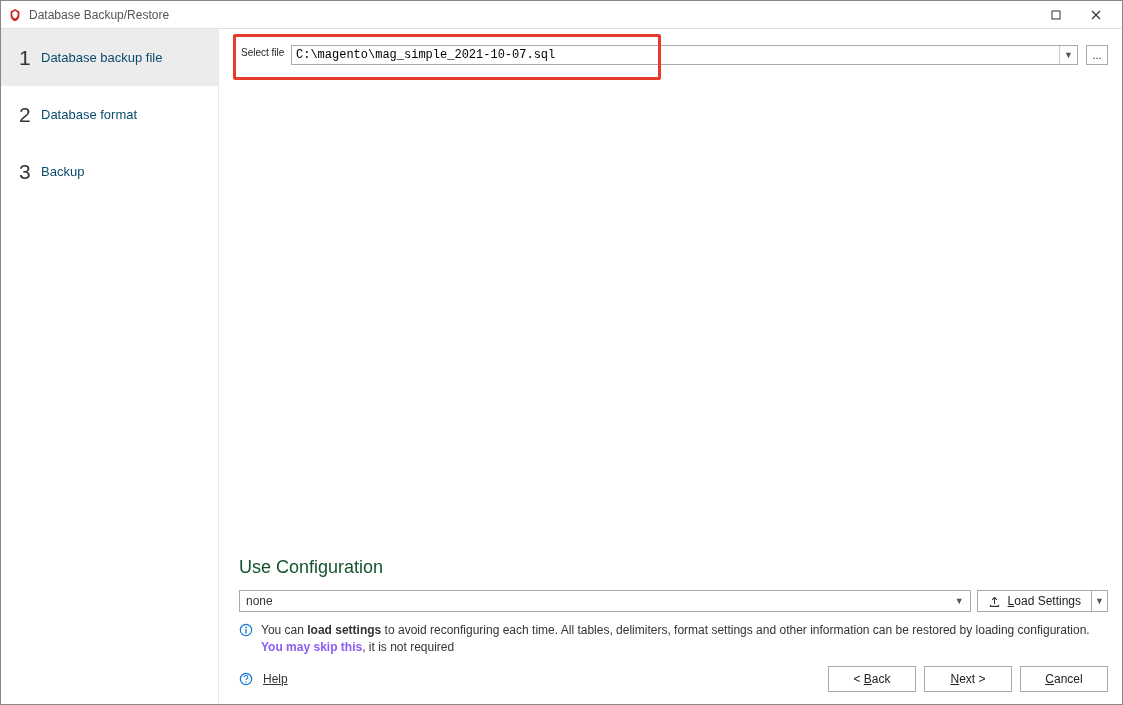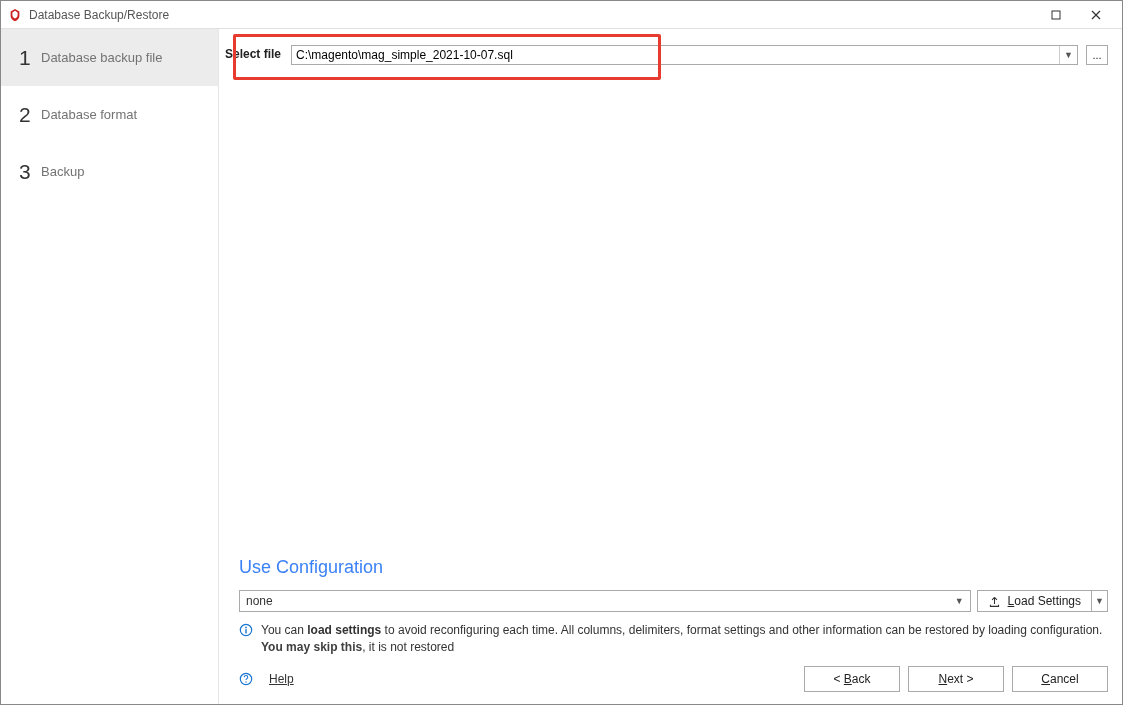--- a/index.html
+++ b/index.html
@@ -7,51 +7,51 @@
   .window { width: 1123px; height: 705px; border: 1px solid #888; display: flex; flex-direction: column; position: relative; }
   .titlebar { height: 28px; background: #fff; display: flex; align-items: center; padding: 0 6px; border-bottom: 1px solid #e0e0e0; }
   .titlebar .app-icon { width: 16px; height: 16px; margin-right: 6px; color: #b00; display:flex; align-items:center; justify-content:center;}
   .titlebar .title { flex: 1; font-size: 12px; color: #555; }
   .titlebar .win-btn { width: 40px; height: 24px; display: flex; align-items: center; justify-content: center; font-size: 12px; color: #333; }
   .body-area { flex: 1; display: flex; min-height: 0; }
   .sidebar { width: 218px; background: #fff; border-right: 1px solid #e6e6e6; }
   .side-item { height: 57px; display: flex; align-items: center; padding-left: 18px; cursor: pointer; }
   .side-item.active { background: #ececec; }
   .side-num { font-size: 21px; font-weight: 300; width: 22px; text-align: left; color: #333; }
-  .side-label { font-size: 13px; color: #737373; }
+  .side-label { font-size: 13px; color: #0c4a6e; }
   .main { flex: 1; display: flex; flex-direction: column; padding: 0; position: relative; }
   .spacer { flex: 1; }
   .config-section { padding: 0 14px 0 14px; margin-top: 10px; }
-  .config-heading { font-size: 18px; font-weight: 400; color: #3b82f6; margin-bottom: 12px; padding-left: 6px;}
+  .config-heading { font-size: 18px; font-weight: 400; color: #14532d; margin-bottom: 12px; padding-left: 6px;}
   .config-row { display: flex; gap: 6px; align-items: stretch; padding-left: 6px;}
   .config-combo { flex: 1; height: 22px; border: 1px solid #aaa; display: flex; align-items: center; padding: 0 6px; font-size: 12px; color: #333; background: #fff; gap: 36px; }
   .config-combo .cval { flex: 1; }
   .config-combo .chev { font-size: 9px; color: #555; }
   .load-btn-group { display: flex; }
   .load-btn { height: 22px; border: 1px solid #aaa; display: flex; align-items: center; padding: 0 10px; gap: 6px; background: #fff; font-size: 12px; cursor: pointer; }
   .load-btn .icon { width: 14px; height: 14px; display:flex; align-items:center; justify-content:center;}
   .load-split { width: 16px; height: 22px; border: 1px solid #aaa; border-left: none; display: flex; align-items: center; justify-content: center; font-size: 9px; color: #555; background: #fff; cursor: pointer; }
   .info-row { display: flex; align-items: flex-start; gap: 8px; padding: 10px 14px 0 20px; font-size: 12px; line-height: 1.4; }
   .info-icon { width: 14px; height: 14px; flex-shrink: 0; color: #1976d2; margin-top: 1px;}
   .info-text { color: #333; }
   .info-text .bold { font-weight: 600; }
-  .info-text .green { color: #404040; font-weight: 600; }
+  .info-text .green { color: #8b5cf6; font-weight: 600; }
   .footer { display: flex; align-items: center; padding: 10px 14px 12px 14px; margin-top: auto; }
-  .help-group { display: flex; align-items: center; gap: 16px; cursor: pointer; padding-left: 6px;}
+  .help-group { display: flex; align-items: center; gap: 10px; cursor: pointer; padding-left: 6px;}
   .help-icon { width: 14px; height: 14px; color: #1976d2; }
   .help-text { font-size: 12px; text-decoration: underline; color: #333; }
   .footer .spacer2 { flex: 1; }
-  .nav-btn { width: 96px; height: 26px; border: 1px solid #aaa; background: #fff; margin-left: 8px; display: flex; align-items: center; justify-content: center; font-size: 12px; cursor: pointer; }
+  .nav-btn { width: 88px; height: 26px; border: 1px solid #aaa; background: #fff; margin-left: 8px; display: flex; align-items: center; justify-content: center; font-size: 12px; cursor: pointer; }
   .nav-btn .u { text-decoration: underline; }
   
   .top-wrap { position: relative; height: 60px; }
   .redbox { position: absolute; left: 14px; top: 5px; width: 428px; height: 46px; border: 3px solid #e83b2f; border-radius: 2px; pointer-events: none; }
-  .selectfile-label { position: absolute; left: 6px; top: 18px; font-size: 12px; font-weight: bold; }
+  .selectfile-label { position: absolute; left: 22px; top: 18px; font-size: 10px; }
   .full-combo { position: absolute; left: 72px; top: 16px; right: 44px; height: 20px; border: 1px solid #aaa; display:flex; background:#fff; }
-  .full-combo input { flex:1; border:none; outline:none; font-size:12px; font-family:Liberation Sans, sans-serif; padding:0 4px; background:transparent;}
+  .full-combo input { flex:1; border:none; outline:none; font-size:12px; font-family:Liberation Mono, monospace; padding:0 4px; background:transparent;}
   .full-combo .chev { width:18px; display:flex; align-items:center; justify-content:center; font-size:9px; color:#555; border-left:1px solid #ccc;}
   .browse { position:absolute; right:14px; top:16px; width:22px; height:20px; border:1px solid #aaa; display:flex; align-items:center; justify-content:center; font-size:11px; background:#fff; cursor:pointer;}
 </style>
 </head>
 <body>
 
 <div class="window">
   <div class="titlebar">
     <span class="app-icon">
       <svg viewBox="0 0 16 16" width="14" height="14">
@@ -126,21 +126,21 @@
 
       <div class="info-row">
         <span class="info-icon">
           <svg viewBox="0 0 16 16" width="14" height="14">
               <circle cx="8" cy="8" r="6.5" fill="none" stroke="#1976d2" stroke-width="1.3"></circle>
               <circle cx="8" cy="5" r="1" fill="#1976d2"></circle>
               <rect x="7.2" y="7" width="1.6" height="5" fill="#1976d2"></rect>
             </svg>
         </span>
         <span class="info-text">
-          <span>You can </span><span class="bold">load settings</span><span> to avoid reconfiguring each time. All columns, delimiters, format settings and other information can be restored by loading configuration. </span><span class="green">You may skip this</span><span>, it is not restored</span>
+          <span>You can </span><span class="bold">load settings</span><span> to avoid reconfiguring each time. All tables, delimiters, format settings and other information can be restored by loading configuration. </span><span class="green">You may skip this</span><span>, it is not required</span>
         </span>
       </div>
 
       <div class="footer">
         <div class="help-group">
           <span class="help-icon">
             <svg viewBox="0 0 16 16" width="14" height="14">
                 <circle cx="8" cy="8" r="6.5" fill="none" stroke="#1976d2" stroke-width="1.3"></circle>
                 <path d="M6 6c0-1.2 1-2 2-2s2 .8 2 2c0 1.5-2 1.5-2 3" fill="none" stroke="#1976d2" stroke-width="1.2"></path>
                 <circle cx="8" cy="11.5" r="0.8" fill="#1976d2"></circle>

